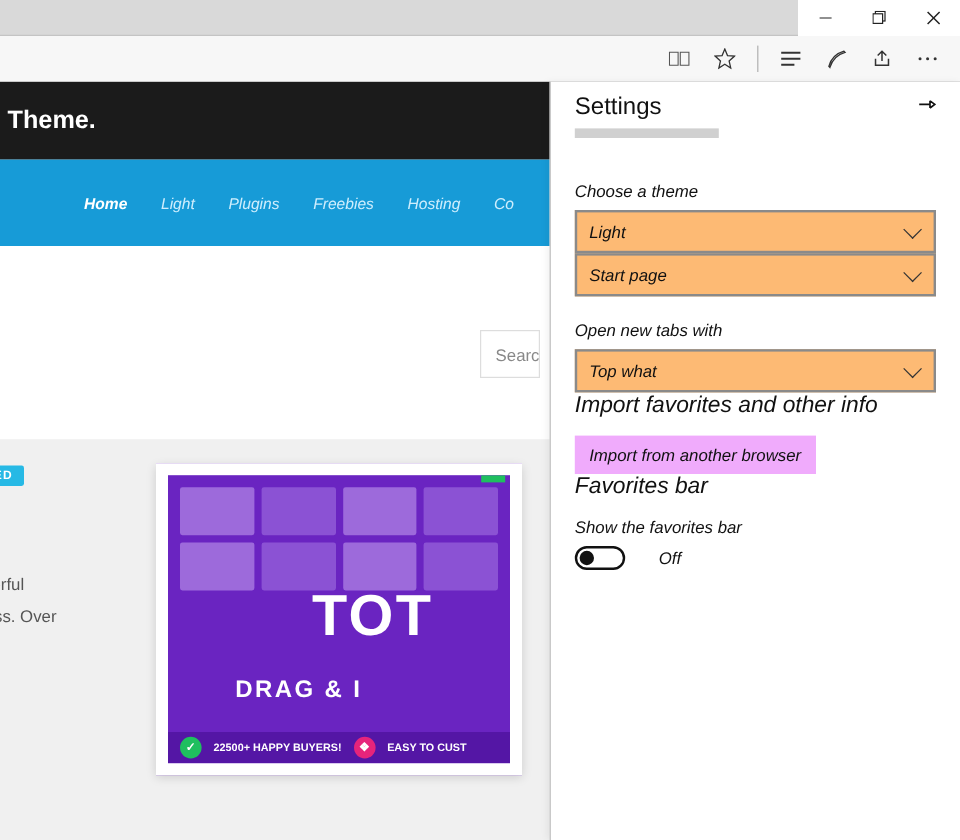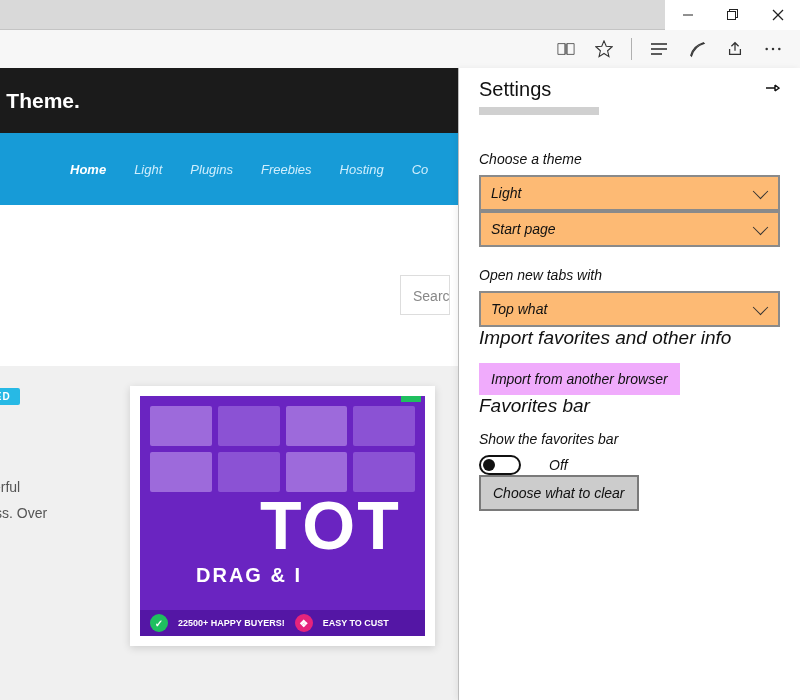--- a/index.html
+++ b/index.html
@@ -37,21 +37,21 @@
   .lower-left { width:140px; padding-left:0; margin-left:-60px;}
   .badge-featured { display:inline-block; background:#27b9e5; color:#fff; font-size:10px;
                     font-weight:700; letter-spacing:1px; padding:3px 9px; border-radius:2px; margin-bottom:20px;}
   .lower-text { font-size:14px; color:#555; line-height:1.8;}
   .promo { margin-left:30px; width:305px; height:260px; border:10px solid #fff; box-shadow:0 2px 8px rgba(0,0,0,.15);
            background:#6a24c1; position:relative; overflow:hidden;}
   .promo-tiles { position:absolute; inset:10px 10px auto 10px; display:grid; grid-template-columns:repeat(4,1fr); gap:6px;}
   .tile { background:#8b52d4; height:40px; border-radius:2px;}
   .tile:nth-child(odd){background:#9d6adb;}
   .promo-title { position:absolute; top:90px; left:0; right:0; text-align:left; padding-left:120px;
-                 color:#fff; font-size:68px; font-weight:900; letter-spacing:2px;}
+                 color:#fff; font-size:48px; font-weight:900; letter-spacing:2px;}
   .promo-sub { position:absolute; top:168px; left:0; right:0; text-align:left; padding-left:56px;
                color:#fff; font-size:20px; font-weight:800; letter-spacing:2px;}
   .promo-footer { position:absolute; bottom:0; left:0; right:0; height:26px; background:#5416a5;
                   display:flex; align-items:center; gap:10px; padding:0 10px; color:#fff; font-size:9px; font-weight:700;}
   .pf-badge { width:18px;height:18px;border-radius:50%;display:flex;align-items:center;justify-content:center;font-size:10px;}
   .pf-green{background:#1fbf5f;} .pf-pink{background:#e6247b;}
   .green-accent{position:absolute;top:0;right:4px;width:20px;height:6px;background:#1fbf5f;}
 
   
   .flyout { position:absolute; top:68px; right:0; width:342px; bottom:0; background:#fff;
@@ -225,16 +225,15 @@
     <div class="section-heading">Import favorites and other info</div>
     <div class="flat-btn">Import from another browser</div>
 
     <div class="section-heading">Favorites bar</div>
     <div class="section-label" style="margin-top:0">Show the favorites bar</div>
     <div class="toggle-row">
       <div class="toggle"></div>
       <span class="toggle-label">Off</span>
     </div>
 
-    <div class="flat-btn bordered">Choose what to clear</div>
 
   </div>
 </div>
 
 </body></html>

